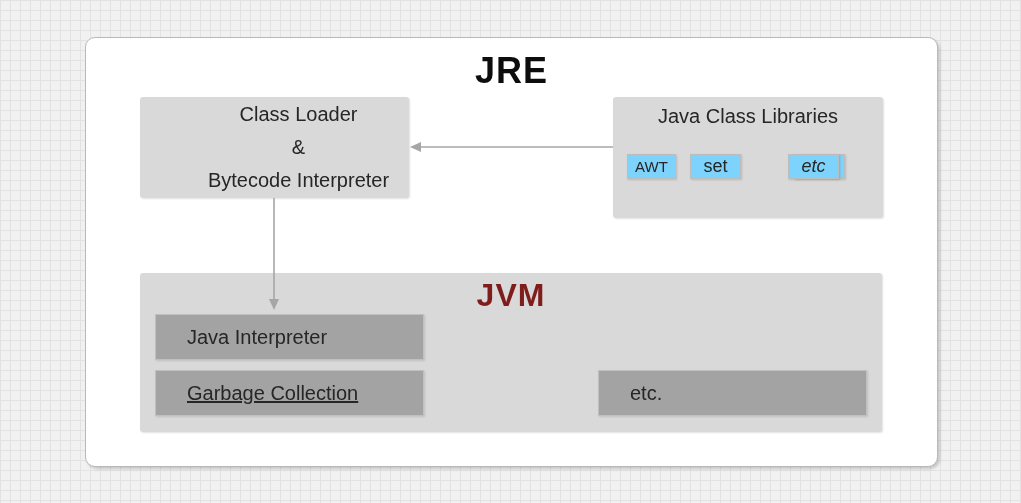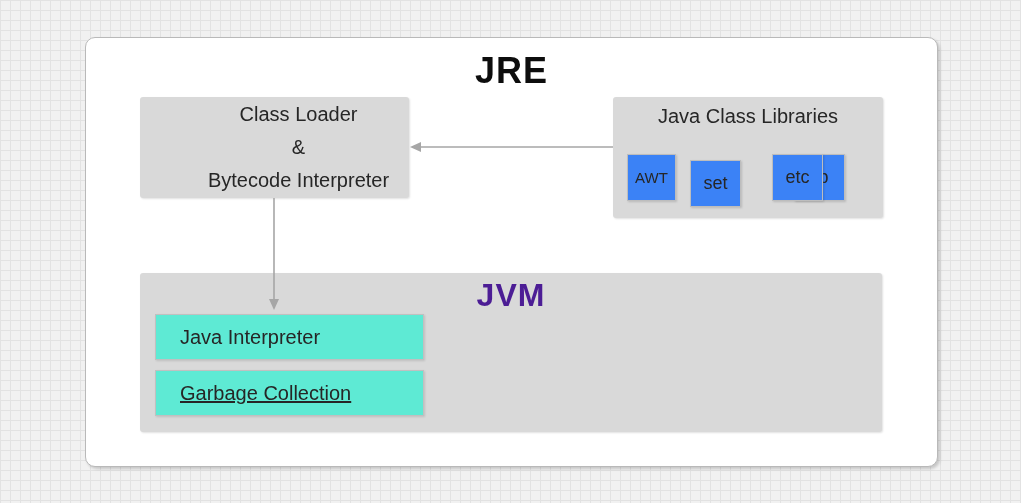--- a/index.html
+++ b/index.html
@@ -44,45 +44,45 @@
     display: flex; flex-direction: column; justify-content: center;
     text-align: center; font-size: 20px; line-height: 33px; padding-left: 48px;
   }
 
   .jcl { left: 613px; top: 97px; width: 270px; height: 121px; }
   .jcl-title {
     position: absolute; left: 0; top: 8px; width: 100%;
     text-align: center; font-size: 20px;
   }
   .chip {
-    position: absolute; top: 154px; height: 47px;
-    background: #3b82f6; border: 1px solid #bdbdbd;
+    position: absolute; top: 154px; height: 25px;
+    background: #7dd3fc; border: 1px solid #bdbdbd;
     box-shadow: 1px 1px 2px rgba(0,0,0,0.15);
     display: flex; align-items: center; justify-content: center;
     font-size: 18px;
   }
   .chip.awt { left: 627px; width: 49px; font-size: 15px; }
-  .chip.set { left: 690px; width: 51px; margin-top: 6px; }
+  .chip.set { left: 690px; width: 51px; }
   .chip.lib { left: 794px; width: 51px; }
-  .chip.etc { left: 772px; width: 51px; }
+  .chip.etc { left: 788px; width: 51px; font-style: italic; }
 
   .jvm {
     left: 140px; top: 273px; width: 742px; height: 159px;
   }
   .jvm-title {
     position: absolute; left: 0; top: 4px; width: 100%;
     text-align: center; font-size: 32px; font-weight: 900; letter-spacing: 1px;
-    color: #4c1d95;
+    color: #7f1d1d;
   }
   .white-box {
     position: absolute; width: 269px; height: 46px;
-    background: #5eead4; border: 1px solid #c0c0c0;
+    background: #a3a3a3; border: 1px solid #c0c0c0;
     box-shadow: 1px 1px 2px rgba(0,0,0,0.12);
     display: flex; align-items: center;
-    padding-left: 24px; font-size: 20px;
+    padding-left: 31px; font-size: 20px;
   }
   .wb-interpreter { left: 155px; top: 314px; }
   .wb-garbage     { left: 155px; top: 370px; text-decoration: underline; }
   .wb-threading   { left: 598px; top: 314px; }
   .wb-etc         { left: 598px; top: 370px; }
 
   .arrow-svg { position: absolute; overflow: visible; }
   .arrow-line { stroke: #a6a6a6; stroke-width: 1.6; }
   .arrow-head { fill: #a6a6a6; }
 </style>
@@ -107,20 +107,21 @@
   <div class="chip awt">AWT</div>
   <div class="chip set">set</div>
   <div class="chip lib">lib</div>
   <div class="chip etc">etc</div>
 
   <div class="gray-box jvm">
     <div class="jvm-title">JVM</div>
   </div>
   <div class="white-box wb-interpreter">Java Interpreter</div>
   <div class="white-box wb-garbage">Garbage Collection</div>
+  <div class="white-box wb-etc">etc.</div>
 
   <svg class="arrow-svg" style="left:409px; top:139px;" width="205" height="16">
     <line class="arrow-line" x1="204" y1="8" x2="10" y2="8"></line>
     <polygon class="arrow-head" points="1,8 12,3 12,13"></polygon>
   </svg>
 
   <svg class="arrow-svg" style="left:266px; top:198px;" width="16" height="113">
     <line class="arrow-line" x1="8" y1="0" x2="8" y2="102"></line>
     <polygon class="arrow-head" points="8,112 3,101 13,101"></polygon>
   </svg>

